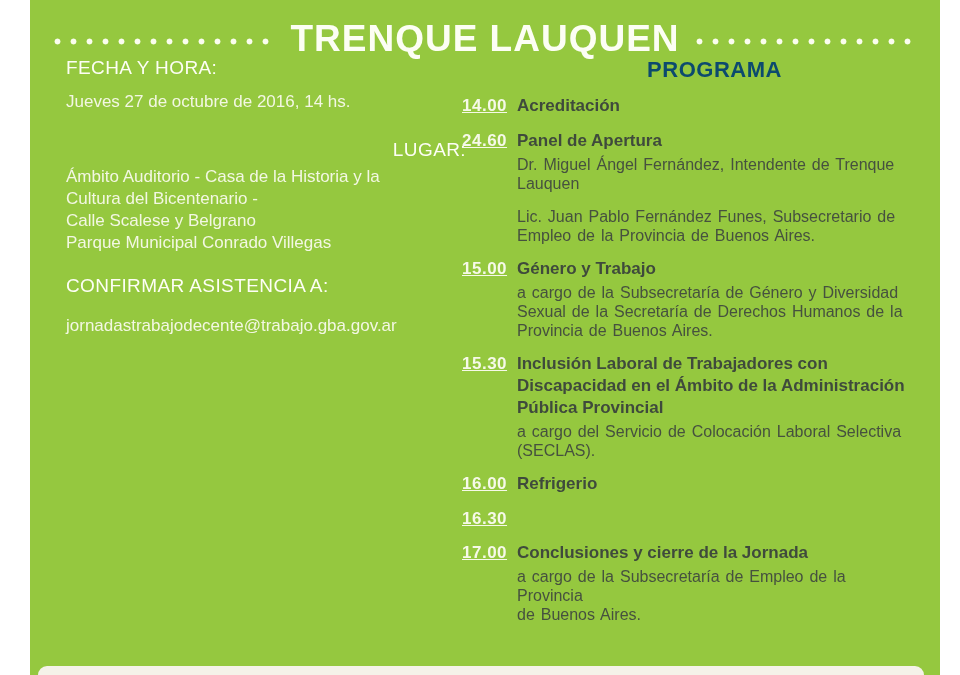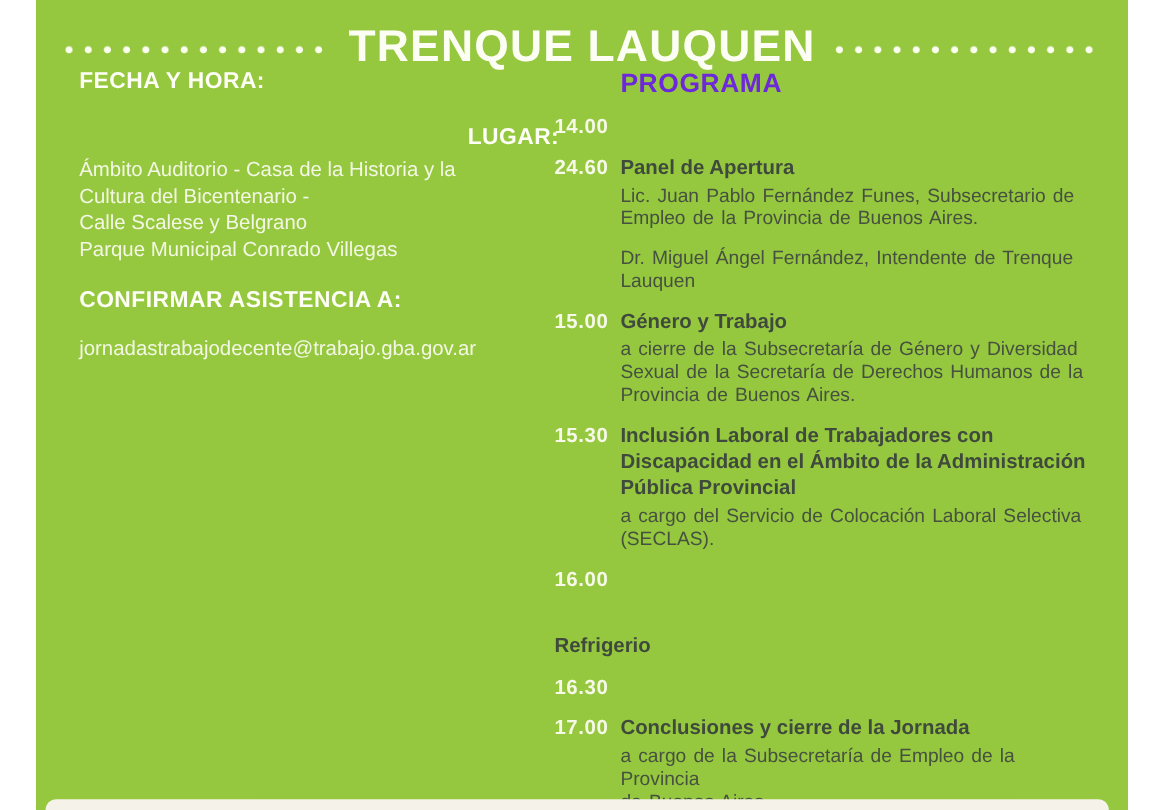--- a/index.html
+++ b/index.html
@@ -48,21 +48,21 @@
   }
   
   .left-col {
     position:absolute;
     left:36px; top:58px;
     width:400px;
     color:#f4f8e6;
   }
   .l-heading {
     font-size:19px;
-    font-weight:bold;
+    font-weight:normal;
     color:#fdfef5;
     letter-spacing:0.4px;
     line-height:20px;
   }
   .l-body {
     font-size:17px;
     line-height:22px;
     color:#f3f7e3;
     white-space:pre-line;
   }
@@ -73,40 +73,42 @@
   .sec-confirmar .l-heading { margin-bottom:19px; }
   
   .right-col {
     position:absolute;
     left:432px; top:58px;
     width:450px;
   }
   .p-heading {
     font-size:22px;
     font-weight:bold;
-    color:#6d28d9;
+    color:#0c4a6e;
     letter-spacing:0.5px;
     line-height:24px;
     padding-left:55px;
     margin-bottom:13px;
+    text-align:center;
   }
   .entry {
     display:flex;
     align-items:flex-start;
     margin-bottom:13px;
   }
-  .entries .entry:nth-child(5) { margin-top:1px;flex-direction:column; }
+  .entries .entry:nth-child(5) { margin-top:1px; }
   .entries .entry:nth-child(6) { margin-top:6px; }
   .e-time {
     flex:0 0 55px;
     font-size:17px;
     font-weight:bold;
     color:#f6f9e8;
     letter-spacing:0.5px;
     line-height:21px;
+    text-decoration:underline;
   }
   .e-content { flex:1; min-width:0; }
   .e-title {
     font-size:17px;
     font-weight:bold;
     color:#3f4a3c;
     line-height:22px;
     white-space:pre-line;
   }
   .e-detail {
@@ -134,58 +136,62 @@
 
   <div class="header">
     <div class="dots"></div>
     <div class="title">TRENQUE LAUQUEN</div>
     <div class="dots"></div>
   </div>
 
   <div class="left-col">
     <div class="sec-fecha">
       <div class="l-heading">FECHA Y HORA:</div>
+      <div class="l-body">Jueves 27 de octubre de 2016, 14 hs.</div>
     </div>
     <div class="sec-lugar">
       <div class="l-heading">LUGAR:</div>
       <div class="l-body">Ámbito Auditorio - Casa de la Historia y la
 Cultura del Bicentenario -
 Calle Scalese y Belgrano
 Parque Municipal Conrado Villegas</div>
     </div>
     <div class="sec-confirmar">
       <div class="l-heading">CONFIRMAR ASISTENCIA A:</div>
       <div class="l-body">jornadastrabajodecente@trabajo.gba.gov.ar</div>
     </div>
   </div>
 
   <div class="right-col">
     <div class="p-heading">PROGRAMA</div>
     <div class="entries">
 
       <div class="entry">
         <div class="e-time">14.00</div>
+        <div class="e-content">
+          <div class="e-title">Acreditación</div>
+        </div>
       </div>
 
       <div class="entry">
         <div class="e-time">24.60</div>
         <div class="e-content">
           <div class="e-title">Panel de Apertura</div>
+          <div class="e-detail">Dr. Miguel Ángel Fernández, Intendente de Trenque
+Lauquen</div>
           <div class="e-detail">Lic. Juan Pablo Fernández Funes, Subsecretario de
 Empleo de la Provincia de Buenos Aires.</div>
-          <div class="e-detail">Dr. Miguel Ángel Fernández, Intendente de Trenque
-Lauquen</div>
         </div>
       </div>
 
       <div class="entry">
         <div class="e-time">15.00</div>
         <div class="e-content">
           <div class="e-title">Género y Trabajo</div>
-          <div class="e-detail">a cierre de la Subsecretaría de Género y Diversidad
+          <div class="e-detail">a cargo de la Subsecretaría de Género y Diversidad
 Sexual de la Secretaría de Derechos Humanos de la
 Provincia de Buenos Aires.</div>
         </div>
       </div>
 
       <div class="entry">
         <div class="e-time">15.30</div>
         <div class="e-content">
           <div class="e-title">Inclusión Laboral de Trabajadores con
 Discapacidad en el Ámbito de la Administración

